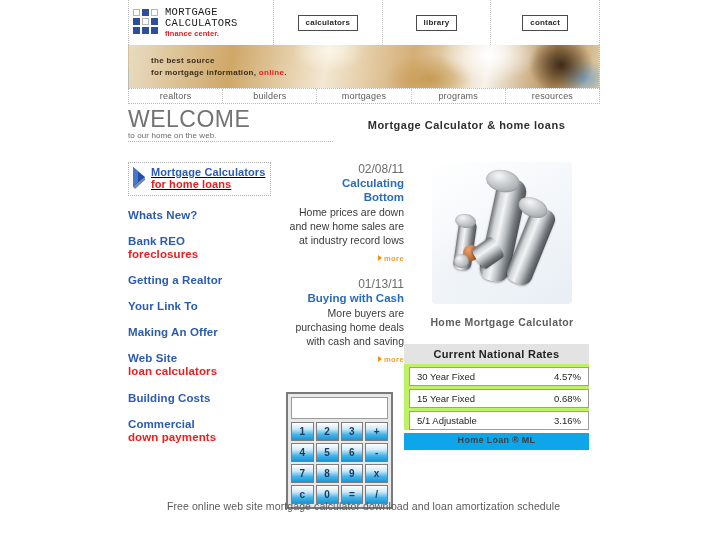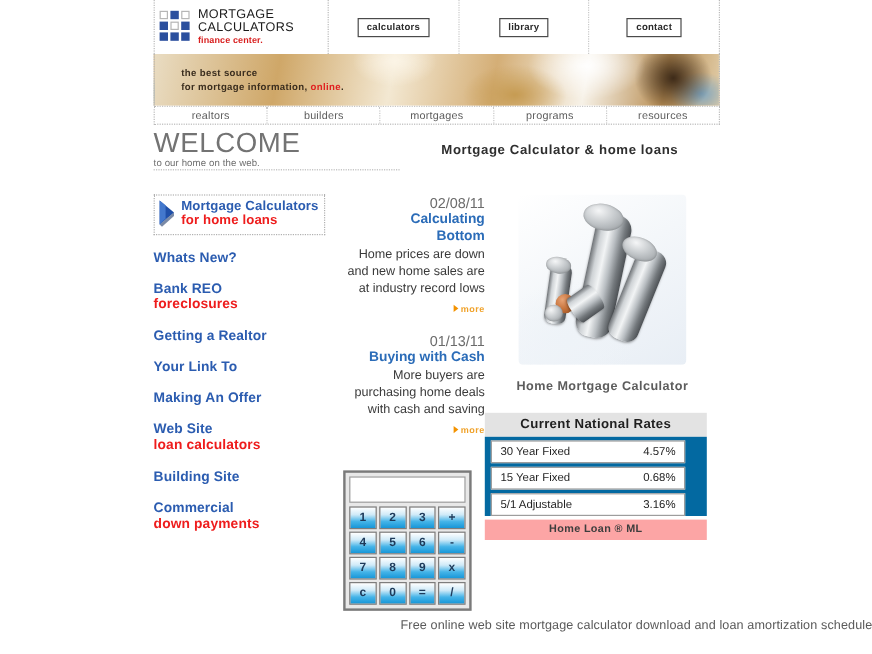--- a/index.html
+++ b/index.html
@@ -55,21 +55,21 @@
     margin-right: 5px;
   }
   .sq { width: 7px; height: 7px; }
   .sq.blue { background: #2b4f9e; }
   .sq.hollow { background: #ffffff; border: 1px solid #b6b6b6; box-sizing: border-box; }
   .logo-text { line-height: 1.02; }
   .logo-text .l1, .logo-text .l2 {
     font-size: 10.5px;
     letter-spacing: 0.3px;
     color: #1a1a1a;
-    font-family: Liberation Sans, sans-serif;
+    font-family: Liberation Mono, monospace;
   }
   .logo-text .l3 {
     font-size: 7.5px;
     color: #d81f1f;
     font-weight: bold;
     letter-spacing: 0.1px;
     margin-top: 1px;
   }
   .nav-cell {
     flex: 1;
@@ -204,21 +204,21 @@
     cursor: pointer;
   }
   .arrow-ico {
     width: 16px;
     height: 24px;
     margin-right: 4px;
     flex: none;
     position: relative;
   }
   .arrow-ico svg { display: block; }
-  .side-head-txt { line-height: 1.12; }
+  .side-head-txt { line-height: 1.12; text-decoration: underline; }
   .side-head-txt .a {
     font-size: 11px; font-weight: bold; color: #2b5cb0; letter-spacing: 0.1px;
   }
   .side-head-txt .b {
     font-size: 11px; font-weight: bold; color: #ee1c1c; letter-spacing: 0.1px;
   }
   .side-link {
     margin-top: 13px;
     line-height: 1.14;
     cursor: pointer;
@@ -341,48 +341,48 @@
   }
   .rates-head {
     background: #e3e3e3;
     text-align: center;
     font-size: 11px;
     font-weight: bold;
     color: #1f1f1f;
     letter-spacing: 0.3px;
     padding: 4px 0 4px 0;
   }
-  .rates-body { background: #0369a1; padding: 3px 18px 0 5px; }
+  .rates-body { background: #bef264; padding: 3px 0 0 5px; }
   .rate-row {
     display: flex;
     justify-content: space-between;
     background: #ffffff;
     border: 1px solid #9d9d9d;
     font-size: 9.5px;
     color: #1f1f1f;
     padding: 3px 7px;
     margin-bottom: 3px;
     box-sizing: border-box;
   }
   .rates-foot {
-    background: #fca5a5;
+    background: #0ea5e9;
     text-align: center;
     font-size: 9px;
     font-weight: bold;
     color: #3d3d3d;
     letter-spacing: 0.3px;
     padding: 2px 0 5px 0;
   }
 
   
   .footer {
     position: absolute;
     left: 0; right: 0;
-    top: 515px;
-    text-align: right;
+    top: 500px;
+    text-align: center;
     font-size: 10.5px;
     color: #5a5a5a;
     letter-spacing: 0.1px;
   }
 </style>
 </head>
 <body>
 
 <div id="page">
   <div class="wrap">
@@ -475,21 +475,21 @@
           <span class="a">Your Link To</span>
         </div>
         <div class="side-link">
           <span class="a">Making An Offer</span>
         </div>
         <div class="side-link">
           <span class="a">Web Site</span>
           <span class="b">loan calculators</span>
         </div>
         <div class="side-link">
-          <span class="a">Building Site</span>
+          <span class="a">Building Costs</span>
         </div>
         <div class="side-link">
           <span class="a">Commercial</span>
           <span class="b">down payments</span>
         </div>
       </div>
 
       <div class="col-mid">
         <div class="article">
           <div class="art-date">02/08/11</div>

